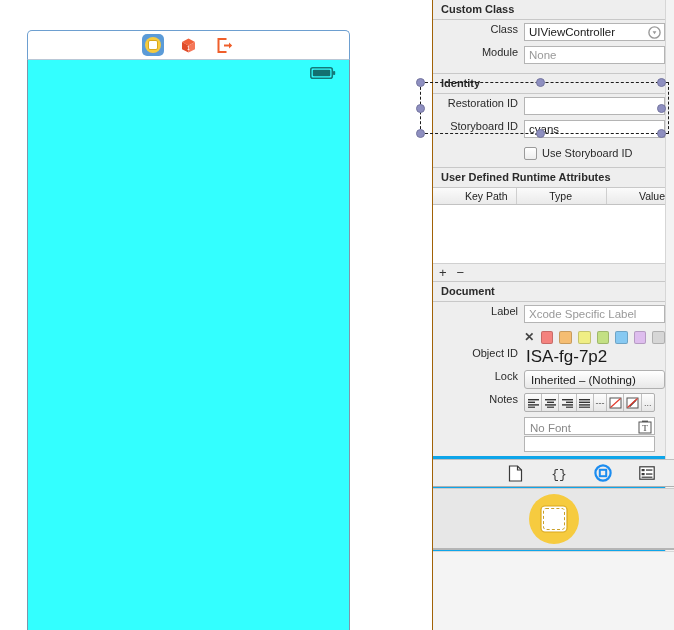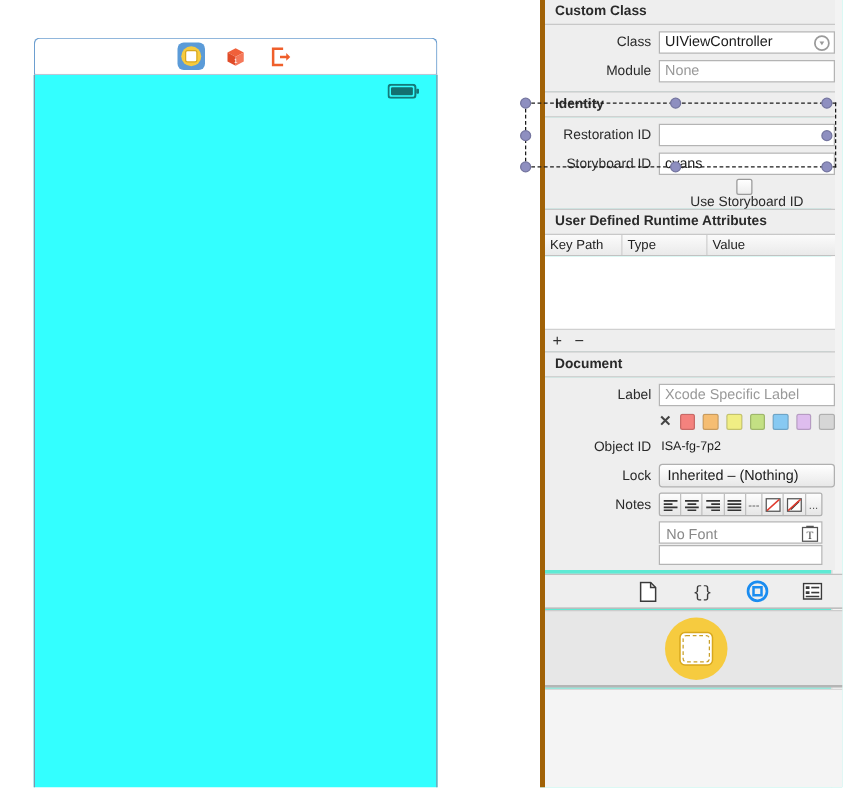--- a/index.html
+++ b/index.html
@@ -69,22 +69,22 @@
     position: absolute;
     right: 13px; top: 7px;
     width: 26px; height: 12px;
   }
 
   
   #inspector {
     position: absolute;
     left: 432px; top: 0;
     width: 242px; height: 630px;
-    background: #5eead4;
-    border-left: 4px solid #a16207;
+    background: #0ea5e9;
+    border-left: 1px solid #a16207;
     box-sizing: border-box;
     overflow: hidden;
   }
   #inspector-scroll {
     position: absolute;
     left: 0; top: 0;
     width: 232px;
     height: 630px;
   }
   #scrollbar-track {
@@ -106,21 +106,21 @@
     background: #eeeeee;
     border-bottom: 1px solid #c8c8c8;
     border-top: 1px solid #c8c8c8;
   }
   .section-body {
     background: #eeeeee;
     padding: 3px 0 4px 0;
   }
   .row {
     display: flex;
-    align-items: center;
+    align-items: flex-start;
     height: 21px;
     margin-bottom: 2px;
   }
   .row-label {
     width: 85px;
     text-align: right;
     padding-right: 6px;
     font-size: 11px;
     color: #2a2a2a;
     white-space: nowrap;
@@ -140,21 +140,21 @@
     color: #1a1a1a;
     position: relative;
   }
   .field.placeholder { color: #999999; }
   .field .combo-arrow {
     position: absolute;
     right: 3px; top: 2px;
   }
   .static-value {
     flex: 1;
-    font-size: 10px;
+    font-size: 17px;
     color: #1a1a1a;
     padding-left: 2px;
   }
   .popup {
     flex: 1;
     height: 19px;
     border: 1px solid #b0b0b0;
     border-radius: 3px;
     box-sizing: border-box;
     background: linear-gradient(#ffffff, #e8e8e8);
@@ -163,21 +163,20 @@
     padding-left: 6px;
     font-size: 11.5px;
     color: #1a1a1a;
     position: relative;
   }
   .checkbox-row {
     display: flex;
     align-items: center;
     height: 20px;
     padding-left: 91px;
-    flex-direction: column;
   }
   .checkbox {
     width: 11px; height: 11px;
     border: 1px solid #9a9a9a;
     border-radius: 2px;
     background: linear-gradient(#ffffff, #ededed);
     margin-right: 5px;
     flex: none;
   }
   .checkbox-label { font-size: 11px; color: #2a2a2a; }
@@ -189,20 +188,21 @@
     background: linear-gradient(#fbfbfb, #eaeaea);
     border-bottom: 1px solid #c2c2c2;
     font-size: 10.5px;
     color: #222;
   }
   .attr-col {
     line-height: 16px;
     padding-left: 4px;
     border-right: 1px solid #cfcfcf;
     box-sizing: border-box;
+    margin-left: 28px;
   }
   .attr-col.c1 { width: 62px; }
   .attr-col.c2 { width: 68px; }
   .attr-col.c3 { flex: 1; border-right: none; }
   .attr-table-body {
     height: 58px;
     background: #ffffff;
     border-bottom: 1px solid #d0d0d0;
   }
   .attr-table-foot {

